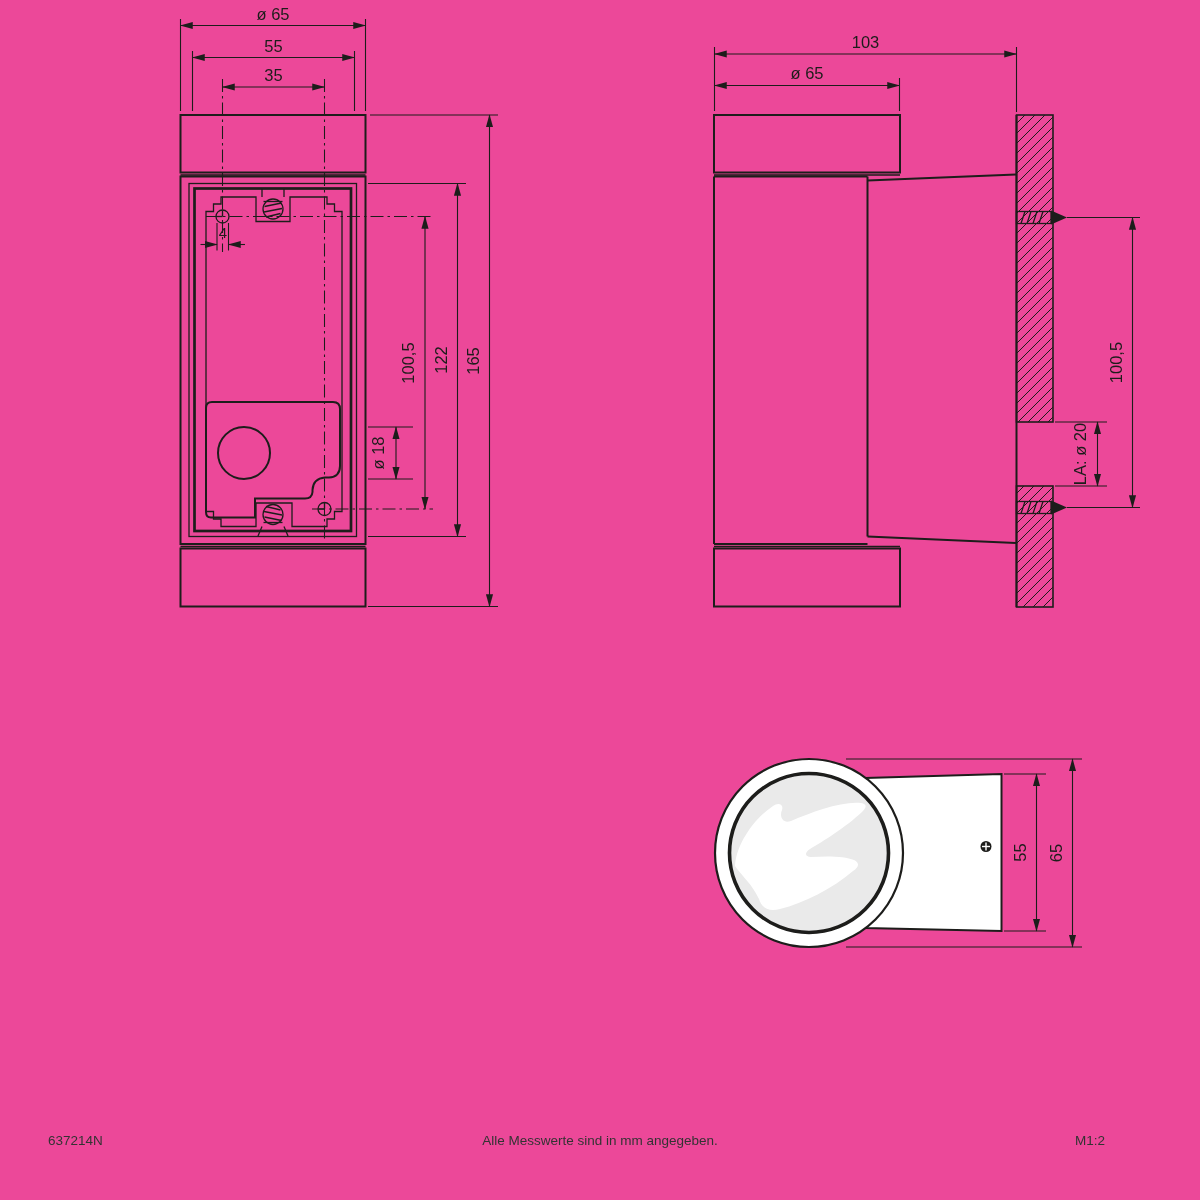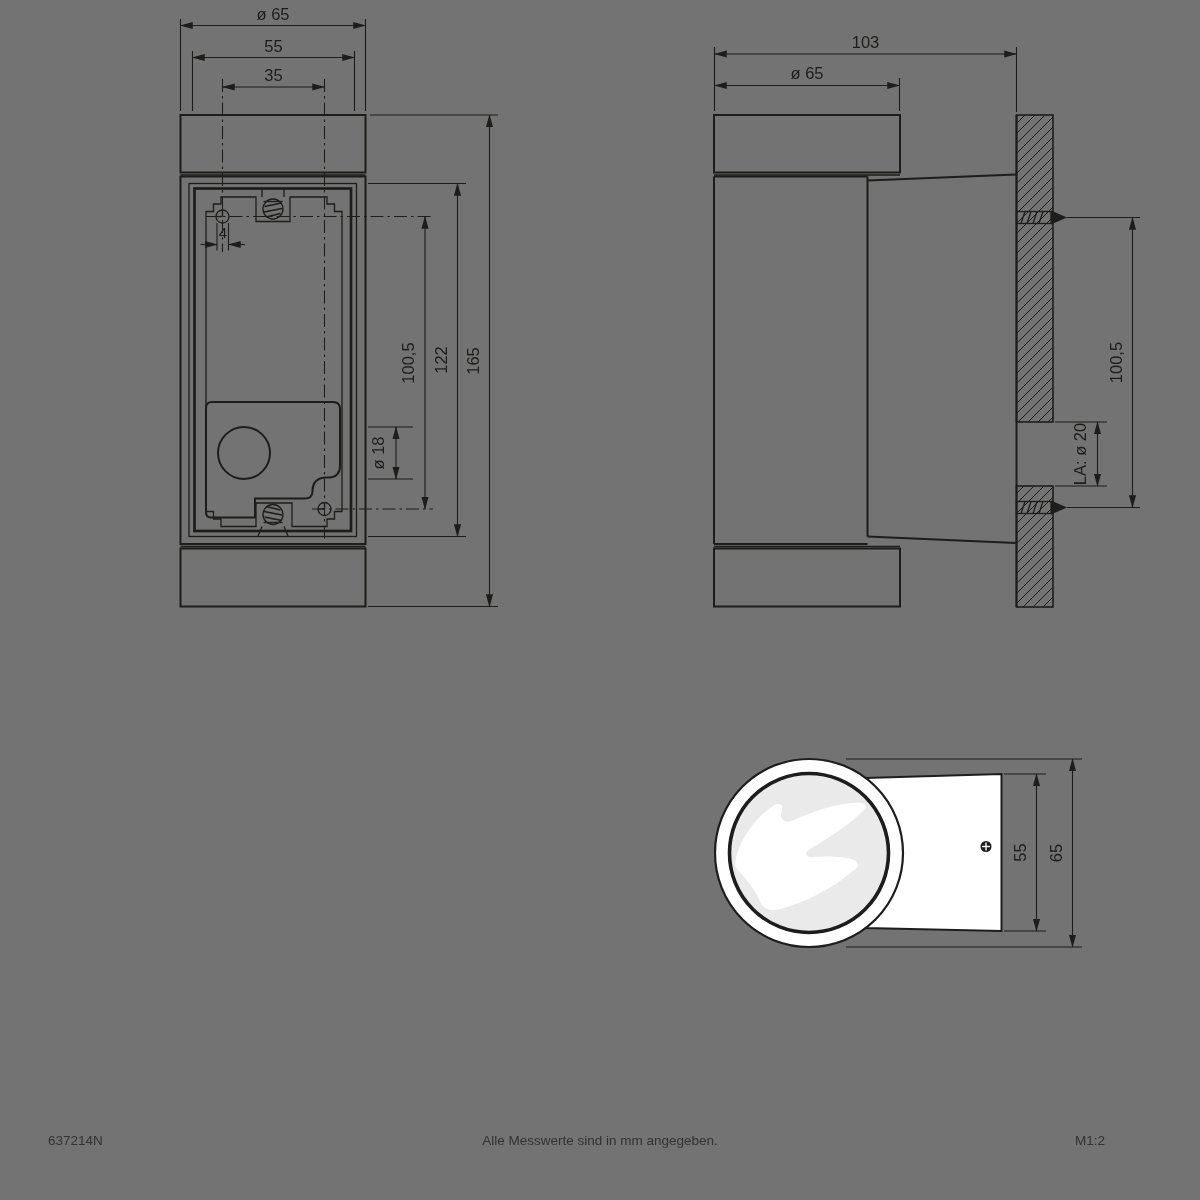--- a/index.html
+++ b/index.html
@@ -1,16 +1,16 @@
 <!DOCTYPE html>
 <html><head>
 <meta charset="utf-8">
 <style>
   html,body{margin:0;padding:0;background:#fff;}
-  #canvas{position:relative;width:1200px;height:1200px;background:#737373;overflow:hidden;
+  #canvas{position:relative;width:1200px;height:1200px;background:#ec4899;overflow:hidden;
           font-family:"Liberation Sans","DejaVu Sans",sans-serif;}
   svg{position:absolute;left:0;top:0;}
   .ln{stroke:#1d1d1b;fill:none;stroke-width:2;}
   .lnthin{stroke:#1d1d1b;fill:none;stroke-width:1.3;}
   .lnthick{stroke:#1d1d1b;fill:none;stroke-width:2.7;}
   .dim{stroke:#1d1d1b;fill:none;stroke-width:1.1;}
   .cl{stroke:#1d1d1b;fill:none;stroke-width:1.05;stroke-dasharray:13 4 2.5 4;}
   .dimtext{font-size:16.5px;fill:#1d1d1b;text-anchor:middle;}
   .smalltext{font-size:15px;fill:#1d1d1b;text-anchor:middle;}
   .foottext{font-size:13.5px;fill:#333333;}

